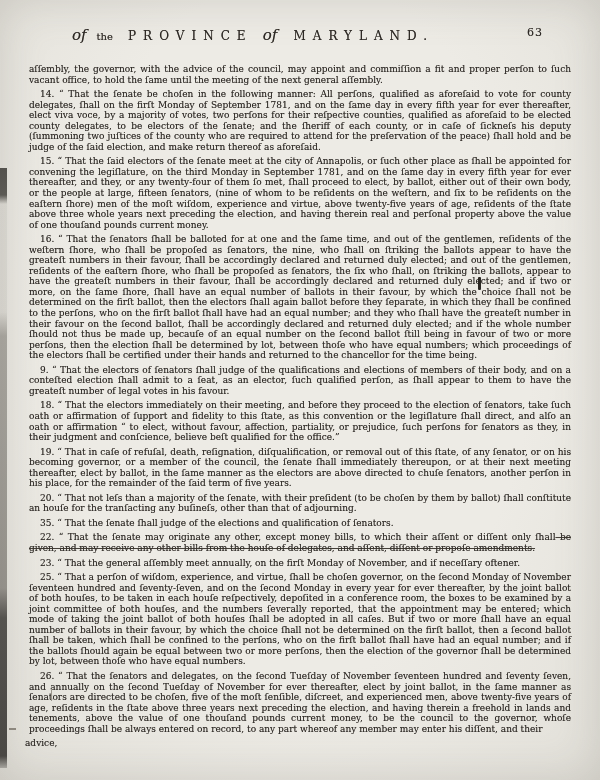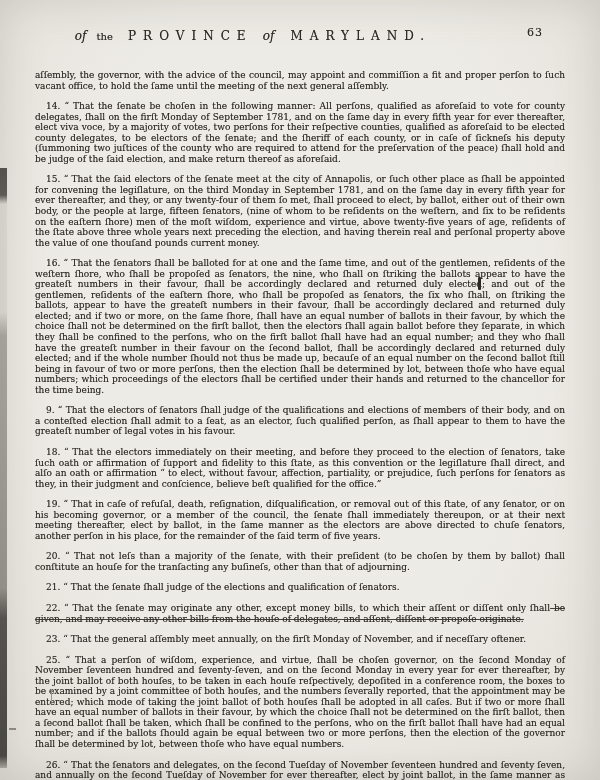--- a/index.html
+++ b/index.html
@@ -12,35 +12,35 @@
     overflow:hidden;
     font-family:"DejaVu Serif", serif;
     color:#2d2925;
   }
   .header{position:absolute;top:25px;left:25px;width:550px;height:26px;}
   .title{
     position:absolute;left:0;right:95px;top:0;
     text-align:center;white-space:nowrap;
     text-shadow:0 0 0.4px rgba(45,40,35,0.55);
   }
-  .t-of{font-style:italic;font-size:12px;padding:0 3px;}
+  .t-of{font-style:italic;font-size:15px;padding:0 3px;}
   .t-the{font-size:10px;padding:0 2px;}
   .t-caps{font-size:12px;letter-spacing:7px;padding-left:8px;padding-right:2px;}
   .page-number{
     position:absolute;top:1px;right:32px;
     font-size:11px;letter-spacing:1px;
     text-shadow:0 0 0.4px rgba(45,40,35,0.55);
   }
   .text-body{
     position:absolute;top:60px;left:25px;width:550px;
     font-size:9px;line-height:10.55px;
     text-align:justify;
     text-shadow:0 0 0.4px rgba(45,40,35,0.5);
   }
-  .para{margin:10px;text-indent:11px;}
+  .para{margin:4px;text-indent:11px;}
   .para.intro{text-indent:0;}
   .struck{
     text-decoration:line-through;
     text-decoration-color:rgba(55,50,44,0.85);
     text-decoration-thickness:1px;
   }
   .catchword{
     text-align:left;
     padding-right:30px;
   }
@@ -81,22 +81,22 @@
   <div class="text-body">
     <div>
         <p class="para intro"><span>aſſembly, the governor, with the advice of the council, may appoint and commiſſion a fit and proper perſon to ſuch vacant office, to hold the ſame until the meeting of the next general aſſembly.</span></p>
         <p class="para"><span>14. “ That the ſenate be choſen in the following manner: All perſons, qualified as aforeſaid to vote for county delegates, ſhall on the firſt Monday of September 1781, and on the ſame day in every fifth year for ever thereafter, elect viva voce, by a majority of votes, two perſons for their reſpective counties, qualified as aforeſaid to be elected county delegates, to be electors of the ſenate; and the ſheriff of each county, or in caſe of ſickneſs his deputy (ſummoning two juſtices of the county who are required to attend for the preſervation of the peace) ſhall hold and be judge of the ſaid election, and make return thereof as aforeſaid.</span></p>
         <p class="para"><span>15. “ That the ſaid electors of the ſenate meet at the city of Annapolis, or ſuch other place as ſhall be appointed for convening the legiſlature, on the third Monday in September 1781, and on the ſame day in every fifth year for ever thereafter, and they, or any twenty-four of them ſo met, ſhall proceed to elect, by ballot, either out of their own body, or the people at large, fifteen ſenators, (nine of whom to be reſidents on the weſtern, and ſix to be reſidents on the eaſtern ſhore) men of the moſt wiſdom, experience and virtue, above twenty-five years of age, reſidents of the ſtate above three whole years next preceding the election, and having therein real and perſonal property above the value of one thouſand pounds current money.</span></p>
         <p class="para"><span>16. “ That the ſenators ſhall be balloted for at one and the ſame time, and out of the gentlemen, reſidents of the weſtern ſhore, who ſhall be propoſed as ſenators, the nine, who ſhall on ſtriking the ballots appear to have the greateſt numbers in their favour, ſhall be accordingly declared and returned duly elected; and out of the gentlemen, reſidents of the eaſtern ſhore, who ſhall be propoſed as ſenators, the ſix who ſhall, on ſtriking the ballots, appear to have the greateſt numbers in their favour, ſhall be accordingly declared and returned duly elected; and if two or more, on the ſame ſhore, ſhall have an equal number of ballots in their favour, by which the choice ſhall not be determined on the firſt ballot, then the electors ſhall again ballot before they ſeparate, in which they ſhall be confined to the perſons, who on the firſt ballot ſhall have had an equal number; and they who ſhall have the greateſt number in their favour on the ſecond ballot, ſhall be accordingly declared and returned duly elected; and if the whole number ſhould not thus be made up, becauſe of an equal number on the ſecond ballot ſtill being in favour of two or more perſons, then the election ſhall be determined by lot, between thoſe who have equal numbers; which proceedings of the electors ſhall be certified under their hands and returned to the chancellor for the time being.</span></p>
         <p class="para"><span>9. “ That the electors of ſenators ſhall judge of the qualifications and elections of members of their body, and on a conteſted election ſhall admit to a ſeat, as an elector, ſuch qualified perſon, as ſhall appear to them to have the greateſt number of legal votes in his favour.</span></p>
         <p class="para"><span>18. “ That the electors immediately on their meeting, and before they proceed to the election of ſenators, take ſuch oath or affirmation of ſupport and fidelity to this ſtate, as this convention or the legiſlature ſhall direct, and alſo an oath or affirmation “ to elect, without favour, affection, partiality, or prejudice, ſuch perſons for ſenators as they, in their judgment and conſcience, believe beſt qualified for the office.”</span></p>
         <p class="para"><span>19. “ That in caſe of refuſal, death, reſignation, diſqualification, or removal out of this ſtate, of any ſenator, or on his becoming governor, or a member of the council, the ſenate ſhall immediately thereupon, or at their next meeting thereafter, elect by ballot, in the ſame manner as the electors are above directed to chuſe ſenators, another perſon in his place, for the remainder of the ſaid term of five years.</span></p>
         <p class="para"><span>20. “ That not leſs than a majority of the ſenate, with their preſident (to be choſen by them by ballot) ſhall conſtitute an houſe for the tranſacting any buſineſs, other than that of adjourning.</span></p>
-        <p class="para"><span>21. “ That the ſenate ſhall judge of the elections and qualification of ſenators.</span></p>
-        <p class="para"><span>22. “ That the ſenate may originate any other, except money bills, to which their aſſent or diſſent only ſhall</span><span class="struck"> be given, and may receive any other bills from the houſe of delegates, and aſſent, diſſent or propoſe originate.</span></p>
+        <p class="para"><span>35. “ That the ſenate ſhall judge of the elections and qualification of ſenators.</span></p>
+        <p class="para"><span>22. “ That the ſenate may originate any other, except money bills, to which their aſſent or diſſent only ſhall</span><span class="struck"> be given, and may receive any other bills from the houſe of delegates, and aſſent, diſſent or propoſe amendments.</span></p>
         <p class="para"><span>23. “ That the general aſſembly meet annually, on the firſt Monday of November, and if neceſſary oftener.</span></p>
         <p class="para"><span>25. “ That a perſon of wiſdom, experience, and virtue, ſhall be choſen governor, on the ſecond Monday of November ſeventeen hundred and ſeventy-ſeven, and on the ſecond Monday in every year for ever thereafter, by the joint ballot of both houſes, to be taken in each houſe reſpectively, depoſited in a conference room, the boxes to be examined by a joint committee of both houſes, and the numbers ſeverally reported, that the appointment may be entered; which mode of taking the joint ballot of both houſes ſhall be adopted in all caſes. But if two or more ſhall have an equal number of ballots in their favour, by which the choice ſhall not be determined on the firſt ballot, then a ſecond ballot ſhall be taken, which ſhall be confined to the perſons, who on the firſt ballot ſhall have had an equal number; and if the ballots ſhould again be equal between two or more perſons, then the election of the governor ſhall be determined by lot, between thoſe who have equal numbers.</span></p>
         <p class="para"><span>26. “ That the ſenators and delegates, on the ſecond Tueſday of November ſeventeen hundred and ſeventy ſeven, and annually on the ſecond Tueſday of November for ever thereafter, elect by joint ballot, in the ſame manner as ſenators are directed to be choſen, five of the moſt ſenſible, diſcreet, and experienced men, above twenty-five years of age, reſidents in the ſtate above three years next preceding the election, and having therein a freehold in lands and tenements, above the value of one thouſand pounds current money, to be the council to the governor, whoſe proceedings ſhall be always entered on record, to any part whereof any member may enter his diſſent, and their</span></p>
       </div>
     <div class="catchword">advice,</div>
   </div>
 
   <div class="edge-shadow"></div>
   <div class="ink-blot"></div>
   <div class="dash-mark"></div>

